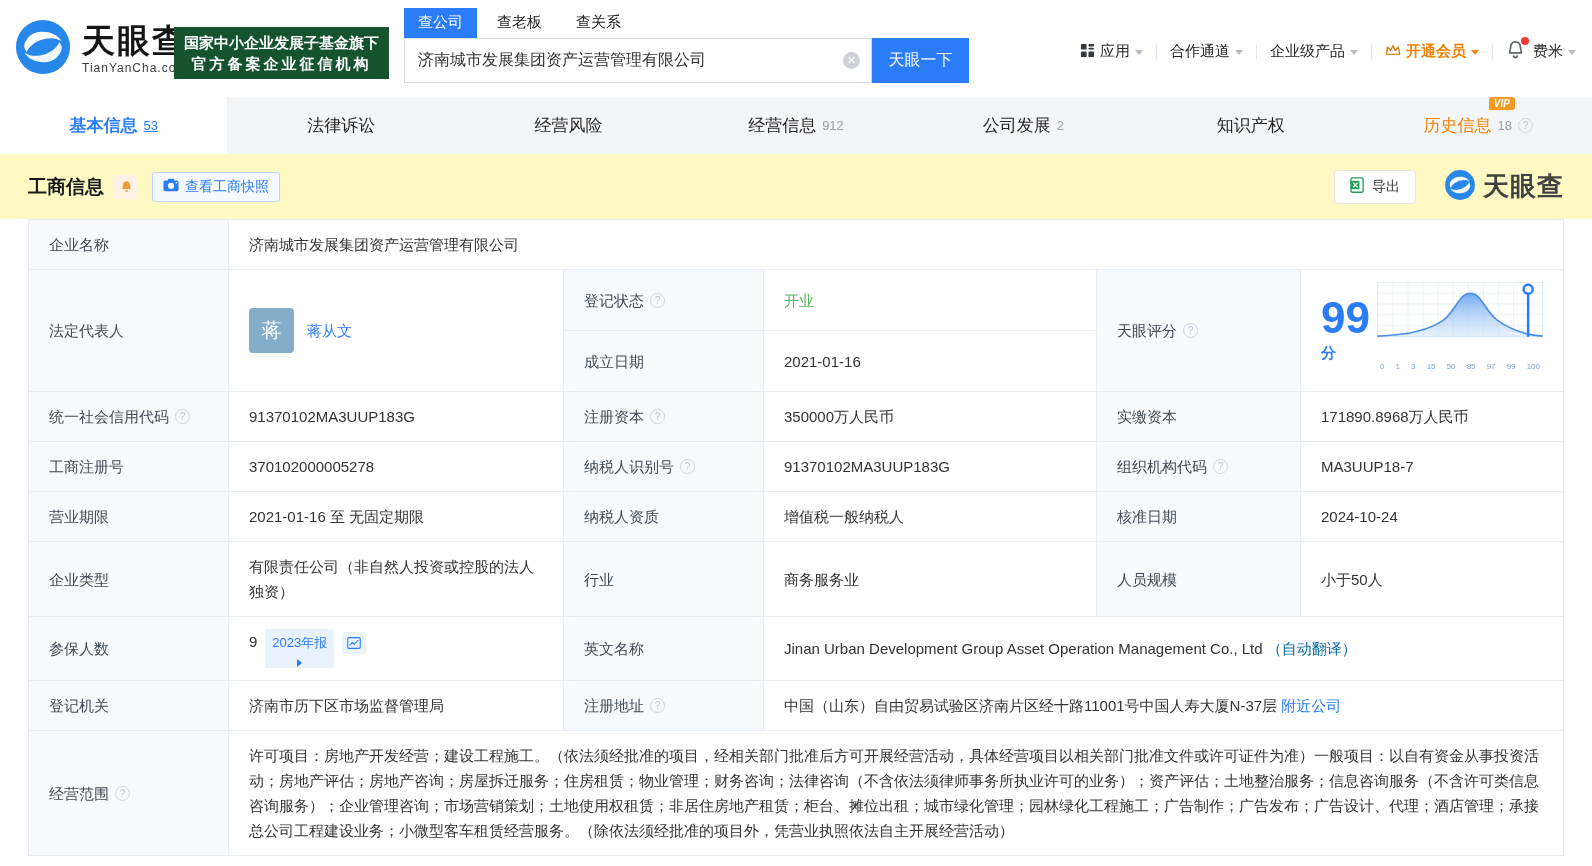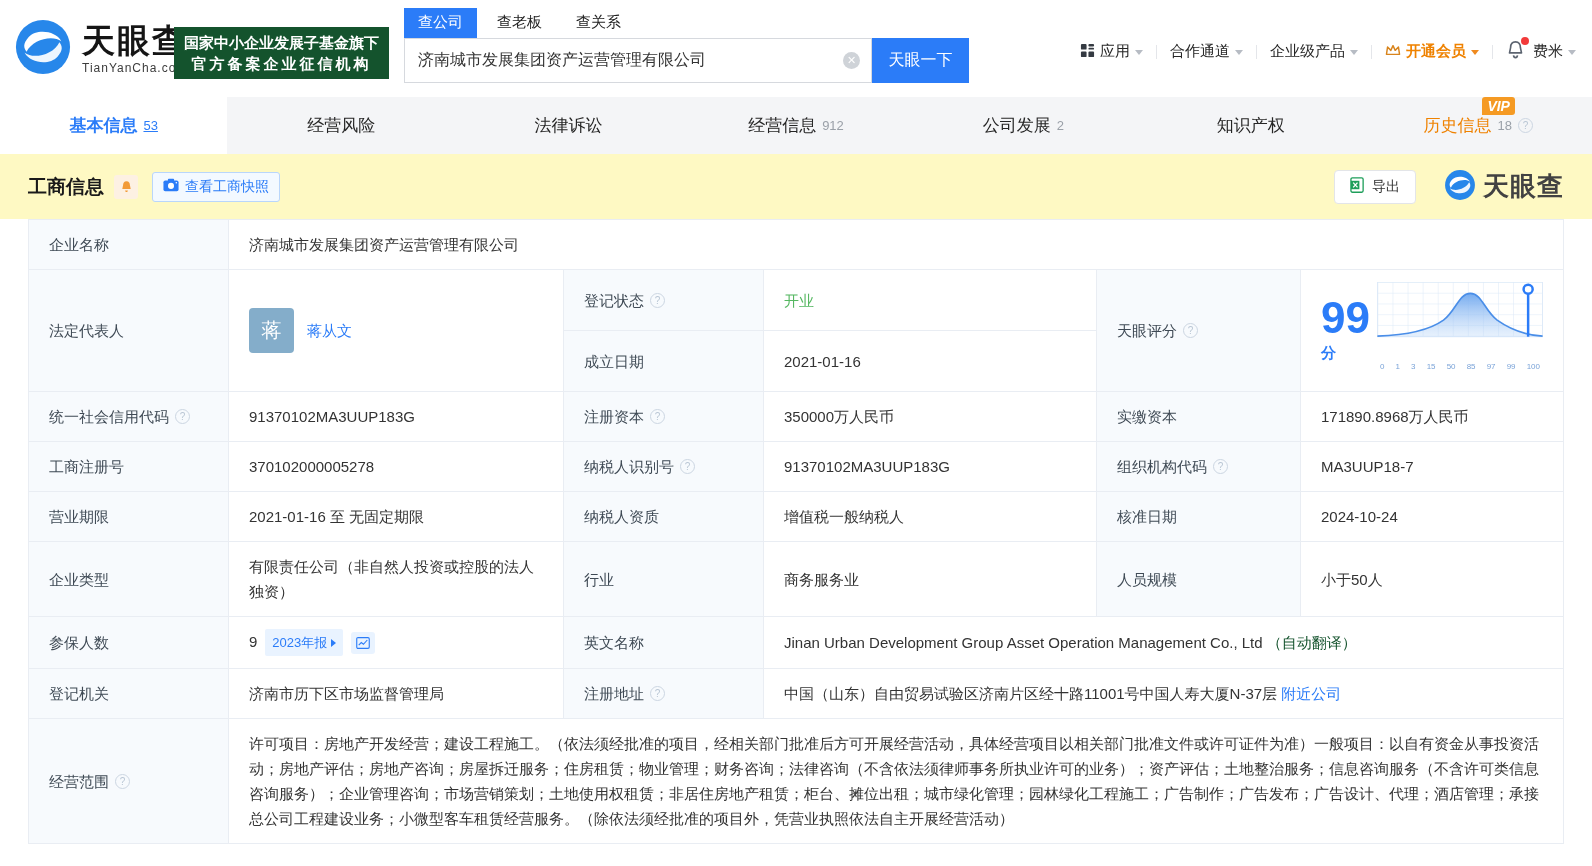--- a/index.html
+++ b/index.html
@@ -43,21 +43,21 @@
   
   .tabstrip { display:flex; height:57px; background:#f4f5f7; }
   .ptab { flex:1; display:flex; align-items:center; justify-content:center; gap:6px;
     font-size:17px; color:#252525; cursor:pointer; }
   .ptab .cnt { font-size:13px; color:#9aa0a8; }
   .ptab.active { background:#fff; color:#2b7cf8; font-weight:bold;align-items:center; }
   .ptab.active .cnt { color:#2b7cf8; font-weight:normal;text-decoration:underline; }
   .ptab.hist { color:#ef8200; }
   .rel { position:relative; display:flex; align-items:center; gap:6px; }
   .vip-tag { position:absolute; top:-17px; right:18px; background:#f59a23; color:#fff;
-    font-size:14px; font-style:italic; font-weight:bold; padding:1px 5px; border-radius:3px 3px 3px 0; }
+    font-size:10px; font-style:italic; font-weight:bold; padding:1px 5px; border-radius:3px 3px 3px 0; }
   .help-ic { display:inline-block; width:15px; height:15px; border:1px solid #ccd6e2; border-radius:50%;
     color:#b9c6d4; font-size:10px; line-height:13px; text-align:center; cursor:pointer; flex:none; }
   .help-ic::before { content:"?"; }
 
   
   .sec { display:flex; align-items:center; height:65px; padding:0 28px; background:#fef9c3; }
   .sec-title { font-size:19px; font-weight:bold; color:#1a1a1a; }
   .sub-bell { margin-left:10px; width:24px; height:24px; background:#fdf1e3; border-radius:3px;
     display:flex; align-items:center; justify-content:center; cursor:pointer; }
   .snap-btn { margin-left:14px; height:30px; border:1px solid #b9d6fb; background:#f3f9ff; color:#2b7cf8;
@@ -68,26 +68,26 @@
   .watermark { display:flex; align-items:center; gap:7px; margin-left:28px; }
   .watermark .wm-txt { font-size:26px; font-weight:bold; color:#424242; letter-spacing:1px; }
 
   
   .info-table { border-collapse:collapse; margin:0 28px; width:1536px; table-layout:fixed; font-size:15px;padding-left:12px; }
   .info-table td { border:1px solid #e9edf3; padding:12px 20px; vertical-align:middle; line-height:25px; color:#333; }
   td.lbl { background:#f7fafd; color:#3f4a55; }
   .lbl-in { display:flex; align-items:center; gap:6px; }
   a.blue, .blue-link { color:#2b7cf8; text-decoration:none; cursor:pointer; }
   .green { color:#55b761; }
-  .gray { color:#14532d; }
+  .gray { color:#0369a1; }
   .rep-cell { display:flex; align-items:center; gap:13px; }
   .avatar { width:45px; height:45px; border-radius:4px; background:#84adca; color:#fff; font-size:20px;
     display:flex; align-items:center; justify-content:center; cursor:pointer; flex:none; }
   .pill { background:#e9f3ff; color:#2b7cf8; font-size:13px; border-radius:2px; padding:1px 7px;
-    margin-left:8px; cursor:pointer; display:inline-flex; align-items:center; gap:4px; }
+    margin-left:8px; cursor:pointer; display:inline-flex; align-items:center; gap:4px;flex-direction:column; }
   .pill .tri { width:0; height:0; border-top:4px solid transparent; border-bottom:4px solid transparent; border-left:5px solid #2b7cf8; }
   .trend-btn { display:inline-flex; align-items:center; justify-content:center; width:24px; height:22px;
     background:#e9f3ff; border-radius:3px; margin-left:8px; vertical-align:middle; cursor:pointer; }
   .scope-cell { line-height:31px; }
   .score-cell { padding:8px 12px 8px 22px; }
   .score-flex { display:flex; align-items:center; justify-content:space-between; }
   .score-num { color:#2b7cf8; font-weight:bold; font-size:44px; line-height:44px; }
   .score-unit { color:#2b7cf8; font-size:15px; font-weight:bold; }
   .curve-box { width:168px; }
   .axis { display:flex; justify-content:space-between; width:160px; margin:1px auto 0; }
@@ -179,24 +179,24 @@
     </span>
   </div>
 </div>
 
 <div class="tabstrip">
   <div class="ptab active">
     <span>基本信息</span>
     <span class="cnt">53</span>
   </div>
   <div class="ptab">
+    <span>法律诉讼</span>
+  </div>
+  <div class="ptab">
     <span>经营风险</span>
-  </div>
-  <div class="ptab">
-    <span>法律诉讼</span>
   </div>
   <div class="ptab">
     <span>经营信息</span>
     <span class="cnt">912</span>
   </div>
   <div class="ptab">
     <span>公司发展</span>
     <span class="cnt">2</span>
   </div>
   <div class="ptab">

